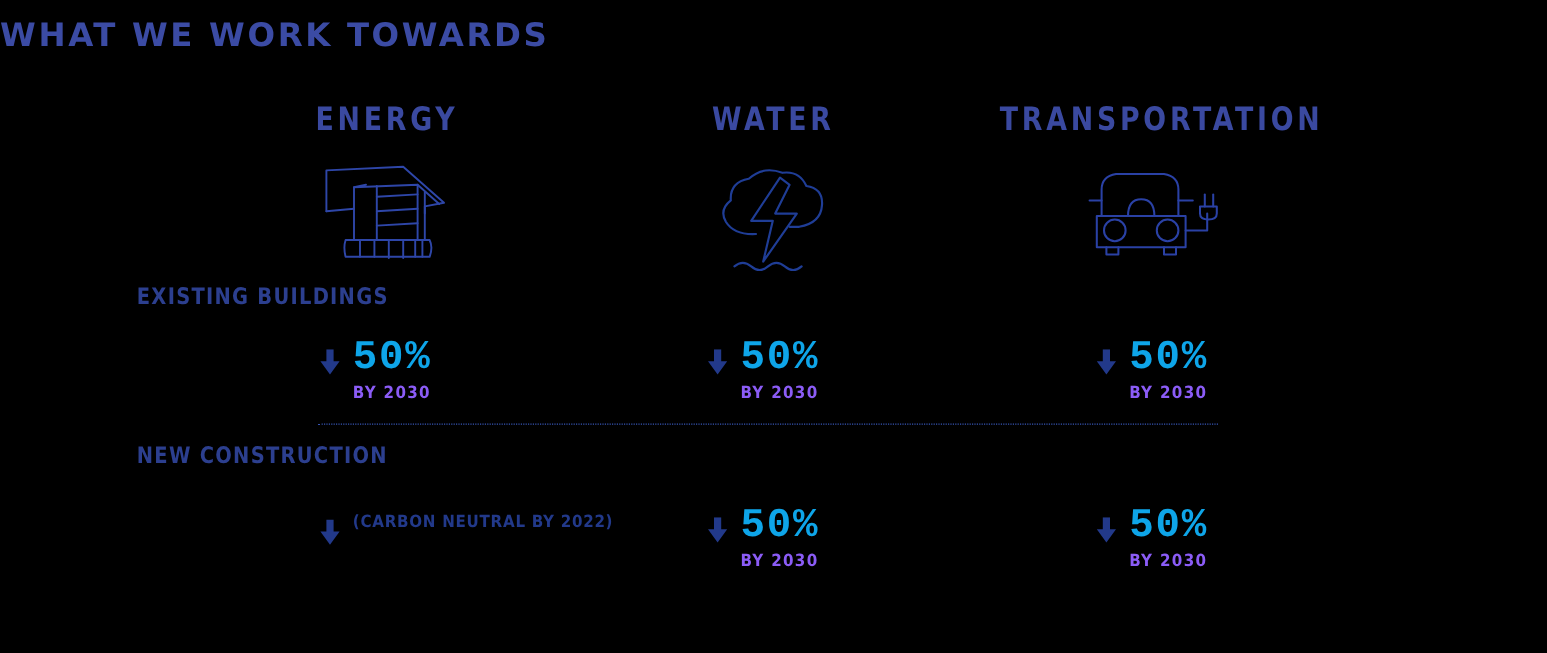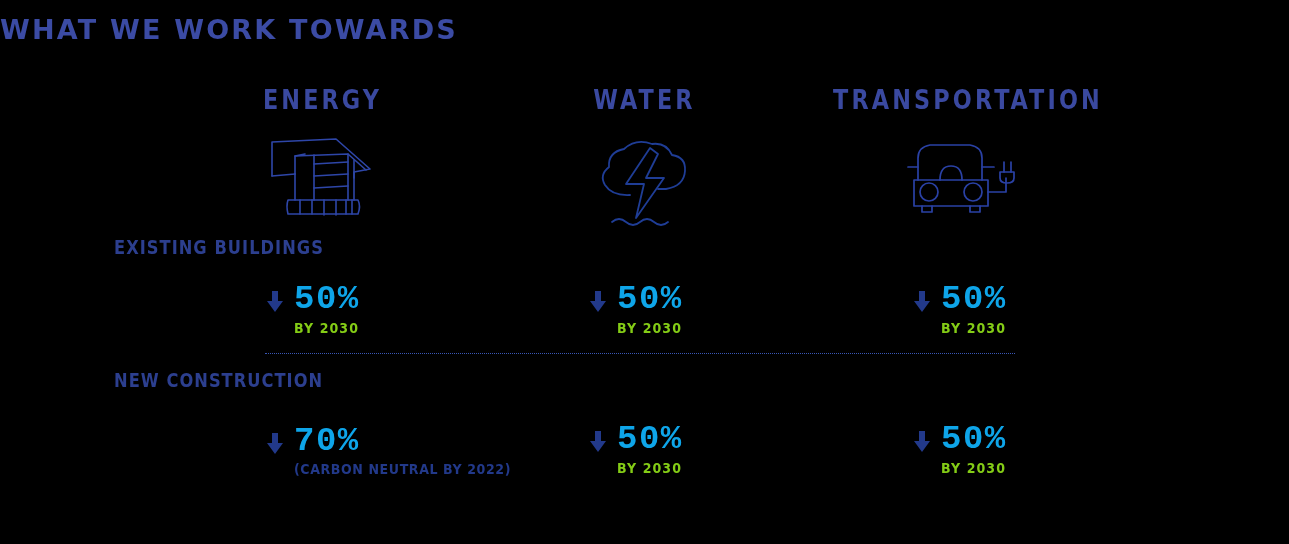--- a/index.html
+++ b/index.html
@@ -112,21 +112,21 @@
 
   .stat .value {
     color: #0ea5e9;
     font-family: Liberation Mono, monospace;
     font-size: 34px;
     font-weight: 700;
     letter-spacing: 1.5px;
     line-height: 34px;
   }
   .stat .caption {
-    color: #84cc16;
+    color: #8b5cf6;
     font-family: "DejaVu Sans Condensed", "Liberation Sans Narrow", "Liberation Sans", sans-serif;
     font-size: 14px;
     font-weight: 700;
     letter-spacing: 1.1px;
     line-height: 17px;
     margin-top: 4px;
   }
   .stat .subcaption {
     color: #22398a;
     font-family: "DejaVu Sans Condensed", "Liberation Sans Narrow", "Liberation Sans", sans-serif;
@@ -252,21 +252,20 @@
     </span>
   </div>
 
   <div class="stat r1c0">
     <span class="arrow">
       <svg width="18" height="22" viewBox="0 0 18 22">
           <path d="M6 0 H12 V10 H17 L9 21 L1 10 H6 Z" fill="#22398a"></path>
         </svg>
     </span>
     <span class="figures">
-      <div class="value">70%</div>
       <div class="subcaption">(CARBON NEUTRAL BY 2022)</div>
     </span>
   </div>
 
   <div class="stat r1c1">
     <span class="arrow">
       <svg width="18" height="22" viewBox="0 0 18 22">
           <path d="M6 0 H12 V10 H17 L9 21 L1 10 H6 Z" fill="#22398a"></path>
         </svg>
     </span>

